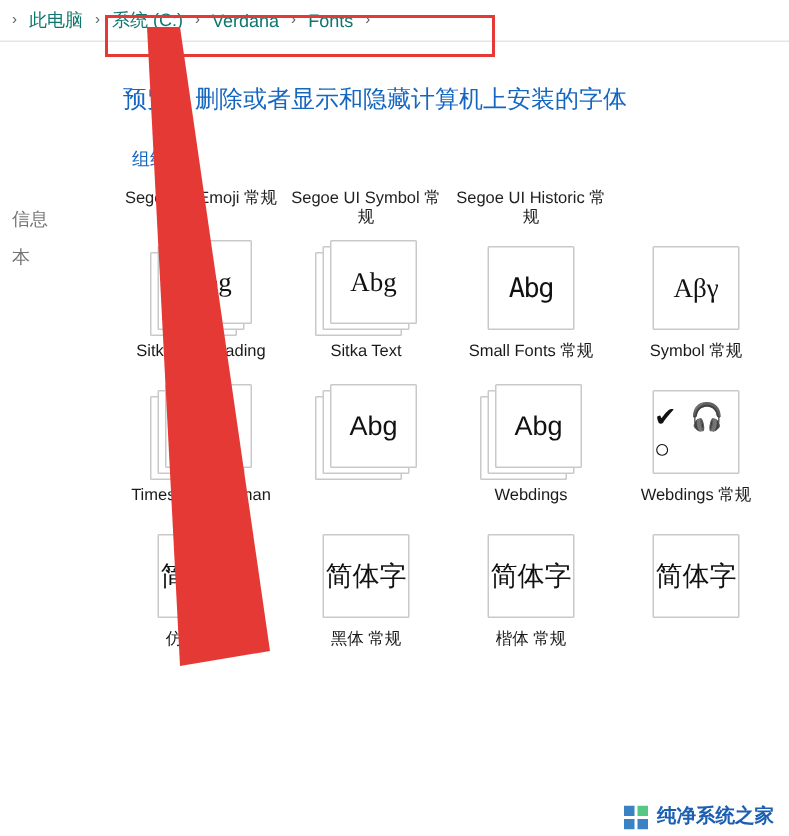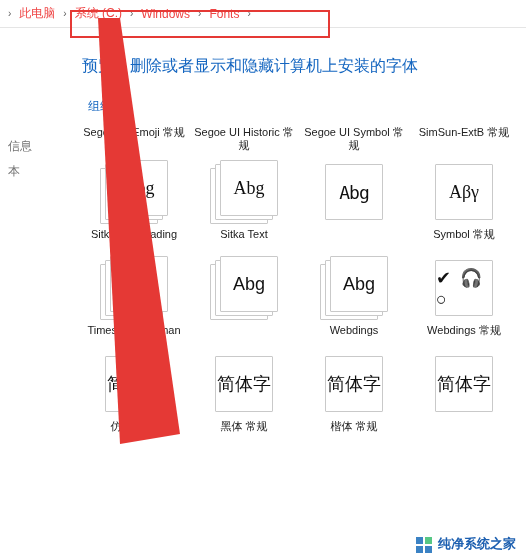--- a/index.html
+++ b/index.html
@@ -17,21 +17,21 @@
     align-items: center;
     height: 28px;
     padding: 0 4px;
     border-bottom: 1px solid #e5e5e5;
     background: #fff;
   }
   .crumb {
     display: flex;
     align-items: center;
     padding: 2px 4px;
-    color: #ef4444;
+    color: #0f766e;
     cursor: pointer;
     font-size: 12px;
     white-space: nowrap;
   }
   .chev { padding: 0 4px; color: #606060; font-size: 10px; }
   .highlight-box {
     position: absolute;
     top: 10px;
     left: 70px;
     width: 260px;
@@ -142,21 +142,21 @@
 </style>
 </head>
 <body>
 
 <div class="breadcrumb">
   <span class="chev">›</span>
   <span class="crumb">此电脑</span>
   <span class="chev">›</span>
   <span class="crumb">系统 (C:)</span>
   <span class="chev">›</span>
-  <span class="crumb">Windows</span>
+  <span class="crumb">Verdana</span>
   <span class="chev">›</span>
   <span class="crumb">Fonts</span>
   <span class="chev">›</span>
 </div>
 
 <div class="highlight-box"></div>
 
 <svg class="arrow-annot" viewBox="0 0 180 440" preserveAspectRatio="none">
   <polygon points="78,4 100,4 160,420 100,430" fill="#e53935"></polygon>
 </svg>
@@ -172,23 +172,22 @@
 
     <div class="toolbar">
       <button class="toolbar-btn">
         <span>组织</span>
         <span class="dd">▼</span>
       </button>
     </div>
 
     <div class="row-labels">
       <div class="label-cell">Segoe UI Emoji 常规</div>
+      <div class="label-cell">Segoe UI Symbol 常规</div>
       <div class="label-cell">Segoe UI Historic 常规</div>
-      <div class="label-cell">Segoe UI Symbol 常规</div>
-      <div class="label-cell">SimSun-ExtB 常规</div>
     </div>
 
     <div class="grid-row">
       <div class="font-tile">
         <div class="stack">
           <div class="page b1"></div>
             <div class="page b2"></div>
           <div class="page top abg-serif">Abg</div>
         </div>
         <div class="tile-label">Sitka Subheading</div>
@@ -199,20 +198,21 @@
             <div class="page b2"></div>
           <div class="page top abg-serif">Abg</div>
         </div>
         <div class="tile-label">Sitka Text</div>
       </div>
       <div class="font-tile">
         <div class="stack single">
 
           <div class="page top abg-pixel">Abg</div>
         </div>
+        <div class="tile-label">Small Fonts 常规</div>
       </div>
       <div class="font-tile">
         <div class="stack single">
 
           <div class="page top abg-serif">Aβγ</div>
         </div>
         <div class="tile-label">Symbol 常规</div>
       </div>
     </div>
 

